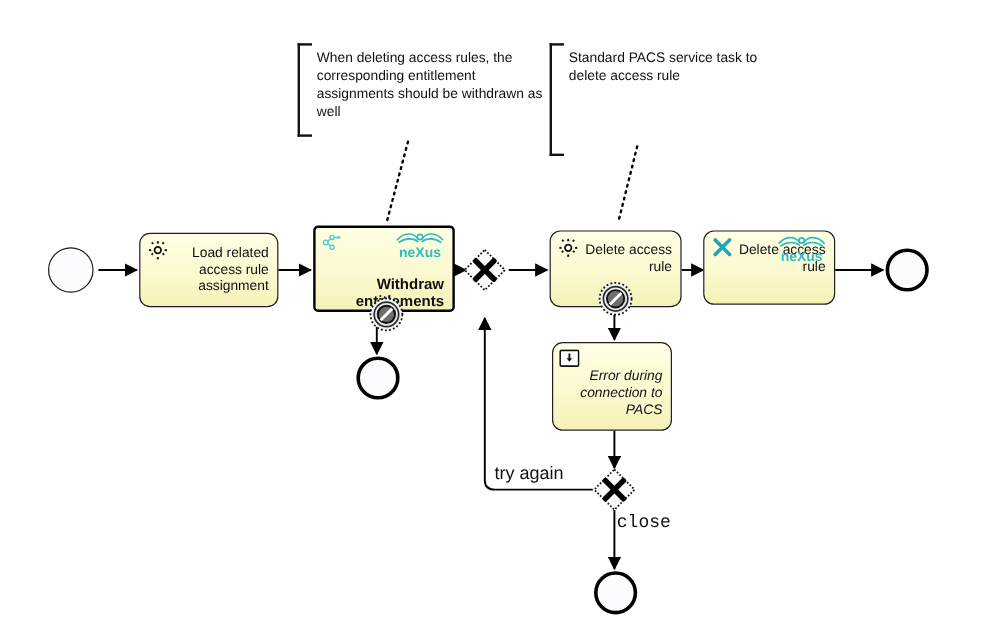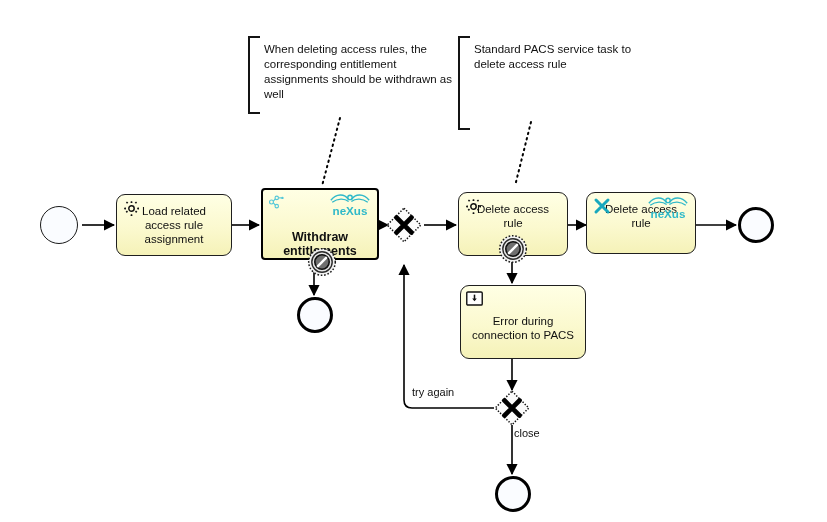--- a/index.html
+++ b/index.html
@@ -43,21 +43,21 @@
   
   .task {
     position: absolute;
     box-sizing: border-box;
     border: 1.3px solid #1f1f1f;
     border-radius: 9px;
     background: linear-gradient(180deg, #ffffe4 0%, #fbf9cf 55%, #f5f2b8 100%);
     display: flex;
     align-items: center;
     justify-content: center;
-    text-align: center;
+    text-align: right;
   }
   .task .label {
     font-size: 11.5px;
     color: #101010;
     line-height: 14px;
     padding: 0 7px;
     z-index: 2;
   }
   .task.emphasis {
     border: 2.6px solid #000000;
@@ -130,21 +130,21 @@
     top: 6px;
     font-size: 11.5px;
     line-height: 15px;
     color: #111111;
     white-space: pre-line;
   }
 
   
   .flow-label {
     position: absolute;
-    font-size: 11px;
+    font-size: 15px;
     color: #101010;
     white-space: nowrap;
     z-index: 6;
   }
 </style>
 </head>
 <body>
 
 <div id="canvas">
 
@@ -290,36 +290,36 @@
         <text x="32" y="33" text-anchor="middle" fill="#2fb9c9" font-family="Liberation Sans, sans-serif" font-size="17" font-weight="bold">neXus</text>
       </svg>
     </span>
     <span class="label" style="position:relative; top:-7px;">Delete access rule</span>
   </div>
 
   <div class="event end" style="left:738px; top:207px; width:36px; height:36px;"></div>
 
   <div class="event end" style="left:297px; top:297px; width:36px; height:36px;"></div>
 
-  <div class="task" style="left:460px; top:285px; width:126px; height:74px;">
+  <div class="task" style="left:460px; top:285px; width:100px; height:74px;font-style:italic;">
     <span class="marker" style="left:5px; top:5px;">
       <svg width="17" height="15" viewBox="0 0 22 19">
         <rect x="1" y="1" width="20" height="17" rx="1.5" fill="#ffffff" stroke="#111" stroke-width="1.8"></rect>
         <path d="M11 4.5 L11 11.5" stroke="#111" stroke-width="2"></path>
         <path d="M8 9.5 L11 13.2 L14 9.5 z" fill="#111"></path>
       </svg>
     </span>
     <span class="label" style="position:relative; top:6px;">Error during connection to PACS</span>
   </div>
 
   <div class="gateway" style="left:494px; top:390px;">
     <svg width="36" height="36" viewBox="0 0 36 36">
       <polygon points="18,1.2 34.8,18 18,34.8 1.2,18" fill="#fbfbfb" stroke="#111" stroke-width="1.5" stroke-dasharray="1.4,1.6"></polygon>
       <path d="M10.5 10.5 L25.5 25.5 M25.5 10.5 L10.5 25.5" stroke="#000" stroke-width="4.6" stroke-linecap="round"></path>
     </svg>
   </div>
 
   <div class="flow-label" style="left:412px; top:386px;">try again</div>
-  <div class="flow-label" style="left:514px; top:427px;">close</div>
+  <div class="flow-label" style="left:514px; top:427px;font-family:Liberation Mono, monospace;">close</div>
 
   <div class="event end" style="left:495px; top:476px; width:36px; height:36px;"></div>
 
 </div>
 
 </body></html>

